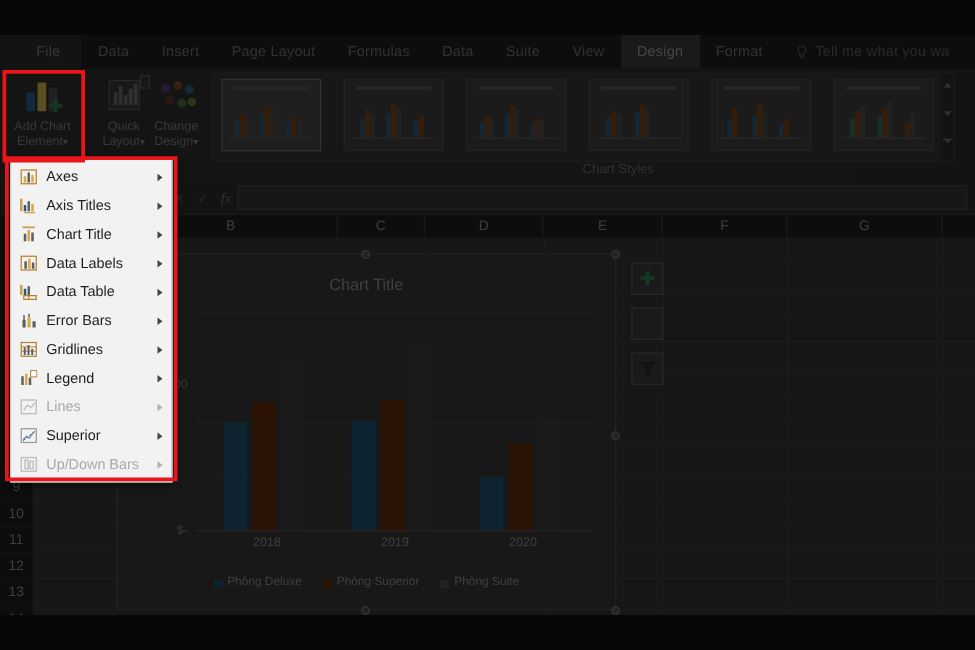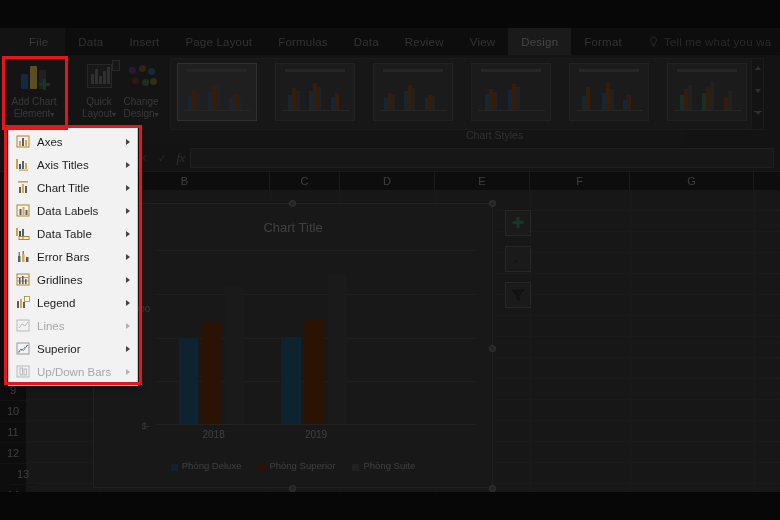--- a/index.html
+++ b/index.html
@@ -146,21 +146,21 @@
     <div class="tab">
         <span>Page Layout</span>
       </div>
     <div class="tab">
         <span>Formulas</span>
       </div>
     <div class="tab">
         <span>Data</span>
       </div>
     <div class="tab">
-        <span>Review</span>
+        <span>Suite</span>
       </div>
     <div class="tab">
         <span>View</span>
       </div>
     <div class="tab active">
         <span>Design</span>
       </div>
     <div class="tab">
         <span>Format</span>
       </div>
@@ -338,21 +338,21 @@
       <div class="colcell" style="left:435px;width:95px;">E</div>
       <div class="colcell" style="left:530px;width:100px;">F</div>
       <div class="colcell" style="left:630px;width:124px;">G</div>
     </div>
 
     <div class="rowhdr">
       <div class="rowcell" style="top:190px;">9</div>
       <div class="rowcell" style="top:211px;">10</div>
       <div class="rowcell" style="top:232px;">11</div>
       <div class="rowcell" style="top:253px;">12</div>
-      <div class="rowcell" style="top:274px;margin-left:10px;">13</div>
+      <div class="rowcell" style="top:274px;">13</div>
       <div class="rowcell" style="top:295px;">14</div>
     </div>
 
     <div class="gridarea">
       <div class="gline-h" style="top:20px;"></div>
         <div class="gline-h" style="top:41px;"></div>
       <div class="gline-h" style="top:62px;"></div>
         <div class="gline-h" style="top:83px;"></div>
       <div class="gline-h" style="top:104px;"></div>
         <div class="gline-h" style="top:125px;"></div>
@@ -390,20 +390,26 @@
         <span class="cbar" style="left:38%;width:20%;height:58.3%;background:#5e2a0d;"></span>
         <span class="cbar" style="left:62%;width:20%;height:78.3%;background:#3b3b3b;"></span>
         <span class="xlab">2018</span>
       </div>
       <div class="grp" style="left:35%;width:30%;">
         <span class="cbar" style="left:14%;width:20%;height:50%;background:#1f4e6a;"></span>
         <span class="cbar" style="left:38%;width:20%;height:59.3%;background:#5e2a0d;"></span>
         <span class="cbar" style="left:62%;width:20%;height:85%;background:#3b3b3b;"></span>
         <span class="xlab">2019</span>
       </div>
+      <div class="grp" style="left:67%;width:30%;">
+        <span class="cbar" style="left:14%;width:20%;height:24%;background:#1f4e6a;"></span>
+        <span class="cbar" style="left:38%;width:20%;height:39.3%;background:#5e2a0d;"></span>
+        <span class="cbar" style="left:62%;width:20%;height:51.7%;background:#3b3b3b;"></span>
+        <span class="xlab">2020</span>
+      </div>
     </div>
 
     <div class="legend">
       <span class="lgi">
         <span class="lgsw" style="background:#1f4e6a;"></span>
         <span>Phòng Deluxe</span>
       </span>
       <span class="lgi">
         <span class="lgsw" style="background:#5e2a0d;"></span>
         <span>Phòng Superior</span>

